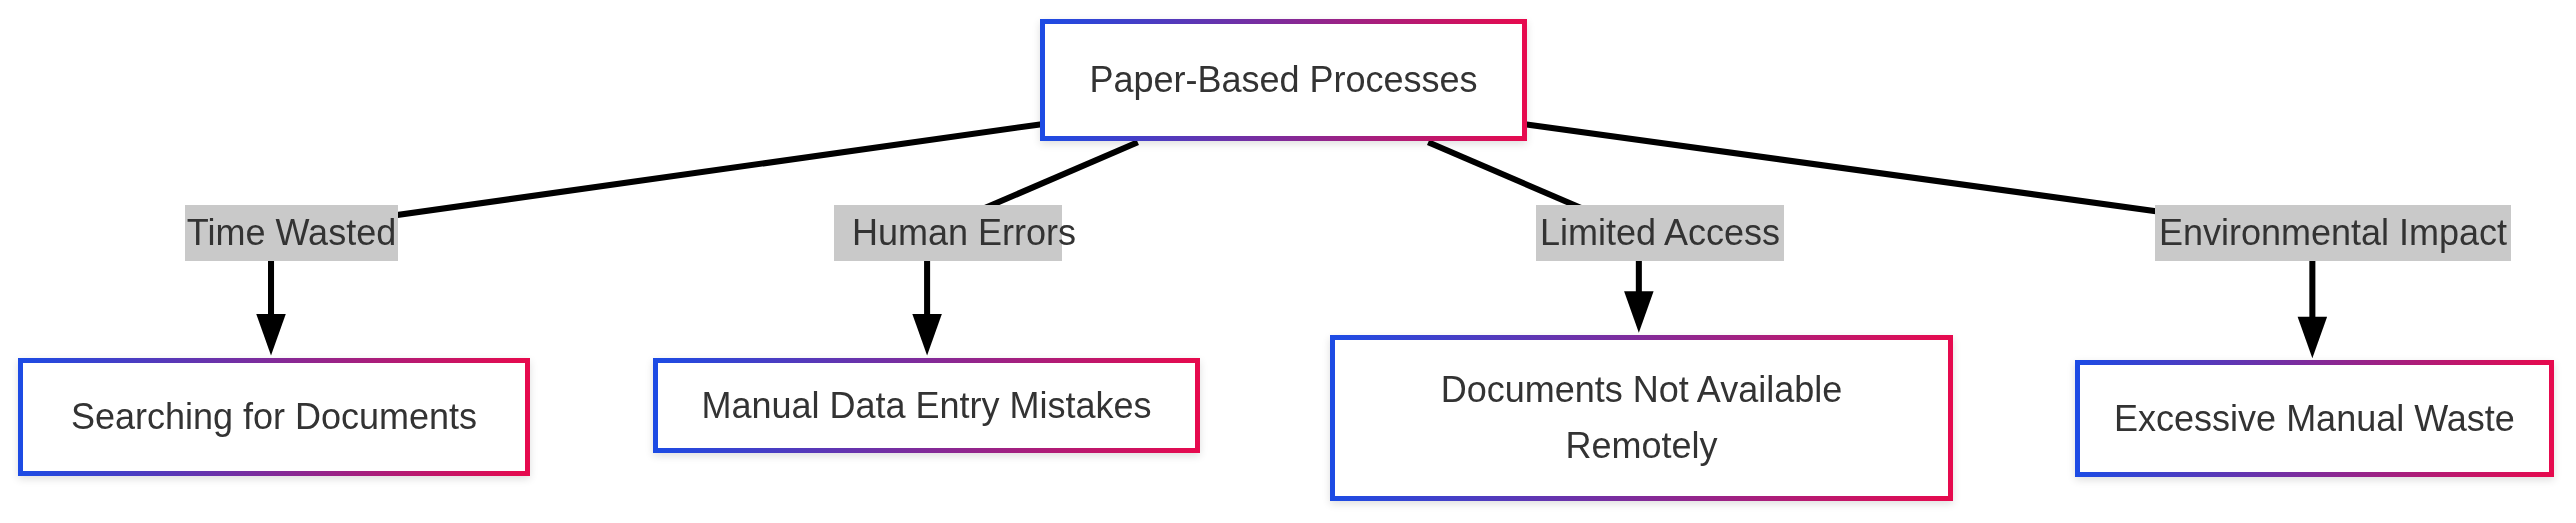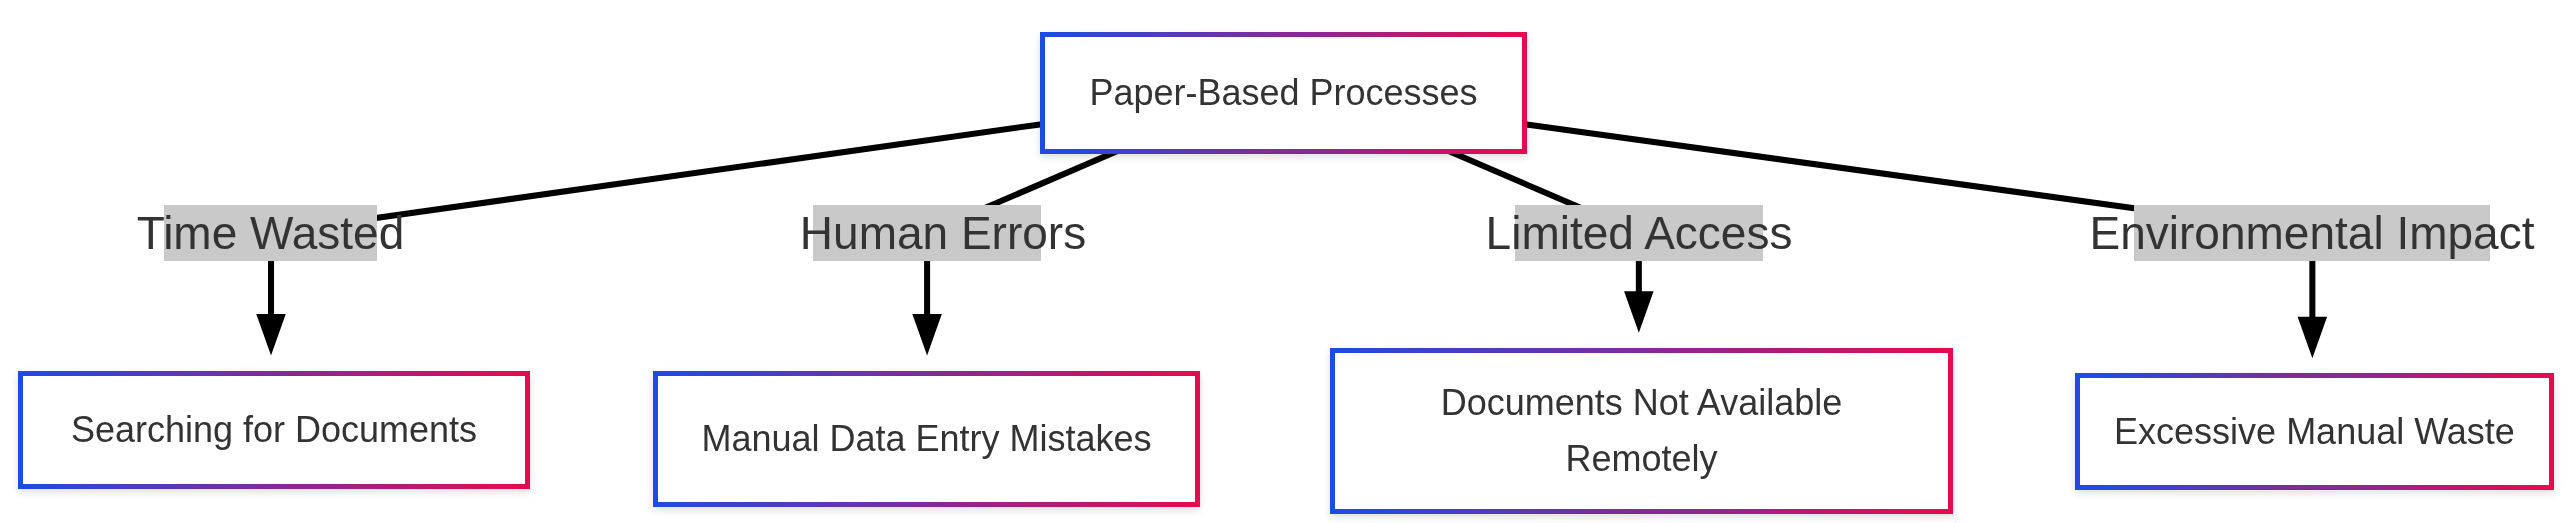--- a/index.html
+++ b/index.html
@@ -33,39 +33,39 @@
     background: var(--node-fill);
     border: 5.4px solid;
     border-image: linear-gradient(90deg, var(--grad-start), var(--grad-end)) 1;
     box-shadow: 0 3.4px 8px rgba(0,0,0,0.13);
     display: flex;
     align-items: center;
     justify-content: center;
     text-align: center;
     font-size: 36px;
     line-height: 1.55;
-    margin-top: 13px;
   }
   #root-node  { left: 1040px; top: 19px;  width: 487px; height: 122px; }
   #leaf-1     { left: 18px;   top: 358px; width: 512px; height: 118px; }
-  #leaf-2     { left: 653px;  top: 358px; width: 547px; height: 136px; }
+  #leaf-2     { left: 653px;  top: 358px; width: 547px; height: 95px; }
   #leaf-3     { left: 1330px; top: 335px; width: 623px; height: 166px; }
   #leaf-3 .txt { max-width: 443px; }
   #leaf-4     { left: 2075px; top: 360px; width: 479px; height: 117px; }
   .elabel {
     position: absolute;
     top: 205px;
     height: 56px;
     background: var(--label-bg);
     display: flex;
     align-items: center;
     justify-content: center;
     text-align: center;
-    font-size: 46px;
+    font-size: 36px;
     white-space: nowrap;
+    margin-left: 21px;
   }
   #elabel-1 { left: 164px;  width: 213px; }
   #elabel-2 { left: 813px; width: 228px; padding-left: 32px; }
   #elabel-3 { left: 1515px; width: 248px; text-align: center; }
   #elabel-4 { left: 2134px; width: 356px; }
 </style>
 </head>
 <body>
 
 <div class="canvas">

